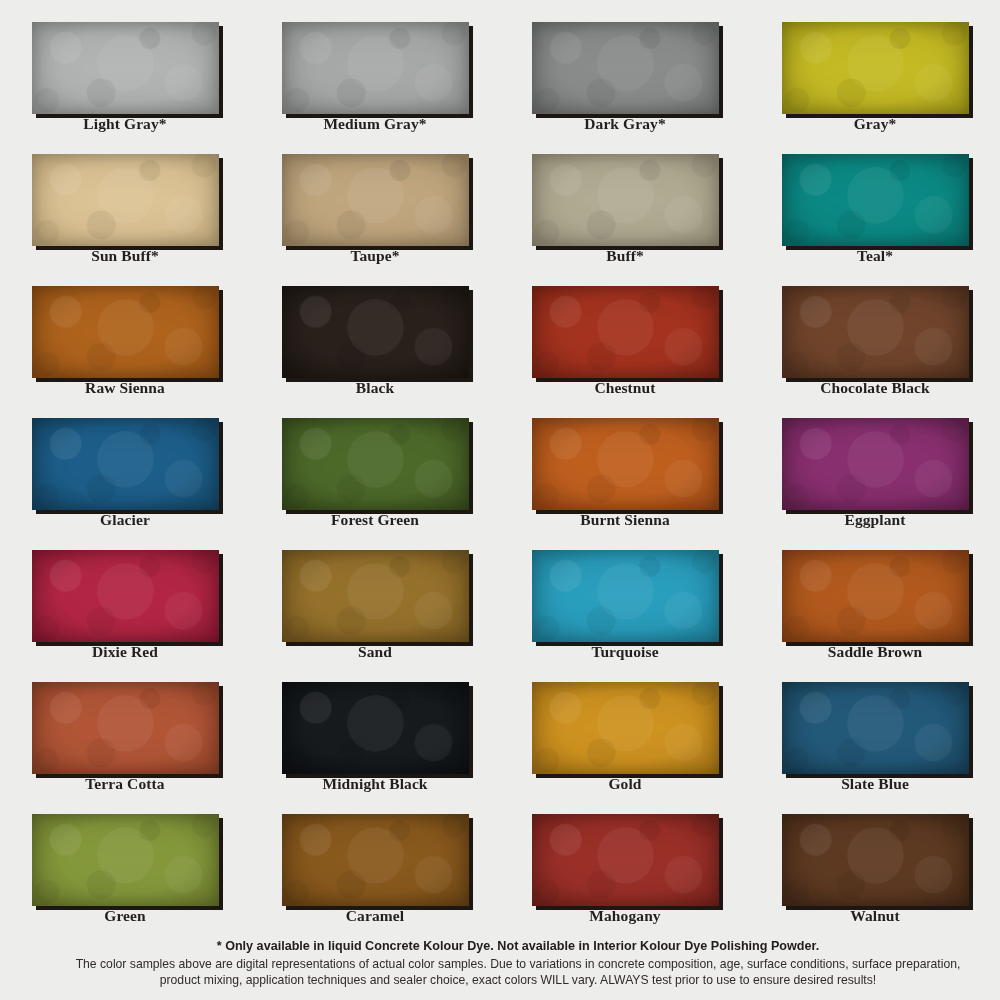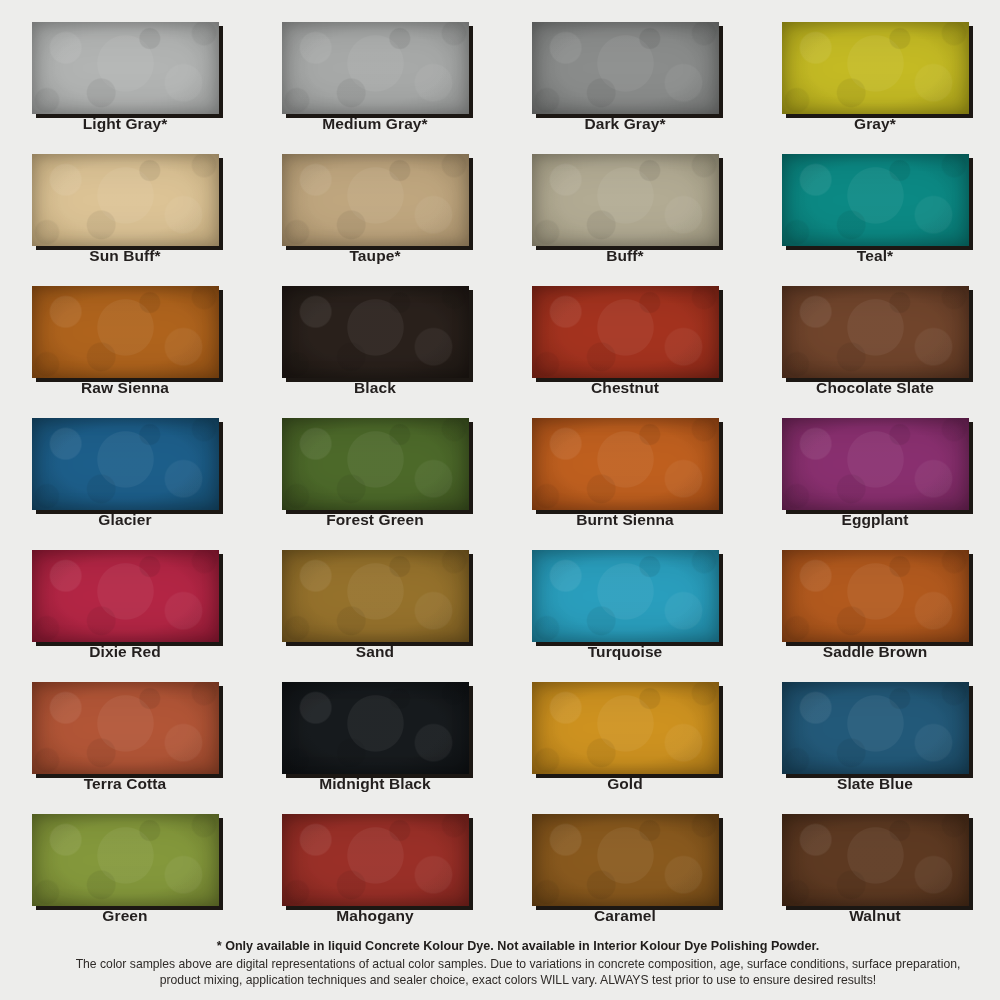--- a/index.html
+++ b/index.html
@@ -84,20 +84,21 @@
 
   .swatch-label {
     margin-top: 7px;
     font-size: 15.5px;
     font-weight: bold;
     color: #231f1e;
     letter-spacing: 0.1px;
     text-align: center;
     line-height: 1.1;
     white-space: nowrap;
+    font-family: Liberation Serif, serif;
   }
 
   
   #footer-note {
     position: absolute;
     left: 0;
     top: 938px;
     width: 1000px;
     text-align: center;
     color: #2b2724;
@@ -196,21 +197,21 @@
         <div class="chip-shadow" style="background: rgb(28, 23, 19);"></div>
         <div class="chip" style="background-color: rgb(165, 51, 31); background-image: radial-gradient(78% 85% at 50% 48%, rgb(165, 51, 31) 0%, rgb(165, 51, 31) 46%, rgb(124, 34, 20) 100%);"></div>
       </div>
       <div class="swatch-label">Chestnut</div>
     </div>
     <div class="swatch-cell">
       <div class="chip-wrap">
         <div class="chip-shadow" style="background: rgb(28, 23, 19);"></div>
         <div class="chip" style="background-color: rgb(113, 69, 44); background-image: radial-gradient(78% 85% at 50% 48%, rgb(113, 69, 44) 0%, rgb(113, 69, 44) 46%, rgb(83, 48, 29) 100%);"></div>
       </div>
-      <div class="swatch-label">Chocolate Slate</div>
+      <div class="swatch-label">Chocolate Black</div>
     </div>
     <div class="swatch-cell">
       <div class="chip-wrap">
         <div class="chip-shadow" style="background: rgb(28, 23, 19);"></div>
         <div class="chip" style="background-color: rgb(29, 95, 139); background-image: radial-gradient(78% 85% at 50% 48%, rgb(29, 95, 139) 0%, rgb(29, 95, 139) 46%, rgb(18, 67, 96) 100%);"></div>
       </div>
       <div class="swatch-label">Glacier</div>
     </div>
     <div class="swatch-cell">
       <div class="chip-wrap">
@@ -292,30 +293,30 @@
     <div class="swatch-cell">
       <div class="chip-wrap">
         <div class="chip-shadow" style="background: rgb(28, 23, 19);"></div>
         <div class="chip" style="background-color: rgb(133, 153, 60); background-image: radial-gradient(78% 85% at 50% 48%, rgb(133, 153, 60) 0%, rgb(133, 153, 60) 46%, rgb(102, 116, 41) 100%);"></div>
       </div>
       <div class="swatch-label">Green</div>
     </div>
     <div class="swatch-cell">
       <div class="chip-wrap">
         <div class="chip-shadow" style="background: rgb(28, 23, 19);"></div>
+        <div class="chip" style="background-color: rgb(138, 90, 30); background-image: radial-gradient(78% 85% at 50% 48%, rgb(138, 90, 30) 0%, rgb(138, 90, 30) 46%, rgb(104, 65, 18) 100%);"></div>
+      </div>
+      <div class="swatch-label">Caramel</div>
+    </div>
+    <div class="swatch-cell">
+      <div class="chip-wrap">
+        <div class="chip-shadow" style="background: rgb(28, 23, 19);"></div>
         <div class="chip" style="background-color: rgb(155, 48, 40); background-image: radial-gradient(78% 85% at 50% 48%, rgb(155, 48, 40) 0%, rgb(155, 48, 40) 46%, rgb(116, 32, 26) 100%);"></div>
       </div>
       <div class="swatch-label">Mahogany</div>
-    </div>
-    <div class="swatch-cell">
-      <div class="chip-wrap">
-        <div class="chip-shadow" style="background: rgb(28, 23, 19);"></div>
-        <div class="chip" style="background-color: rgb(138, 90, 30); background-image: radial-gradient(78% 85% at 50% 48%, rgb(138, 90, 30) 0%, rgb(138, 90, 30) 46%, rgb(104, 65, 18) 100%);"></div>
-      </div>
-      <div class="swatch-label">Caramel</div>
     </div>
     <div class="swatch-cell">
       <div class="chip-wrap">
         <div class="chip-shadow" style="background: rgb(28, 23, 19);"></div>
         <div class="chip" style="background-color: rgb(94, 58, 34); background-image: radial-gradient(78% 85% at 50% 48%, rgb(94, 58, 34) 0%, rgb(94, 58, 34) 46%, rgb(67, 39, 21) 100%);"></div>
       </div>
       <div class="swatch-label">Walnut</div>
     </div>
   </div>
 

